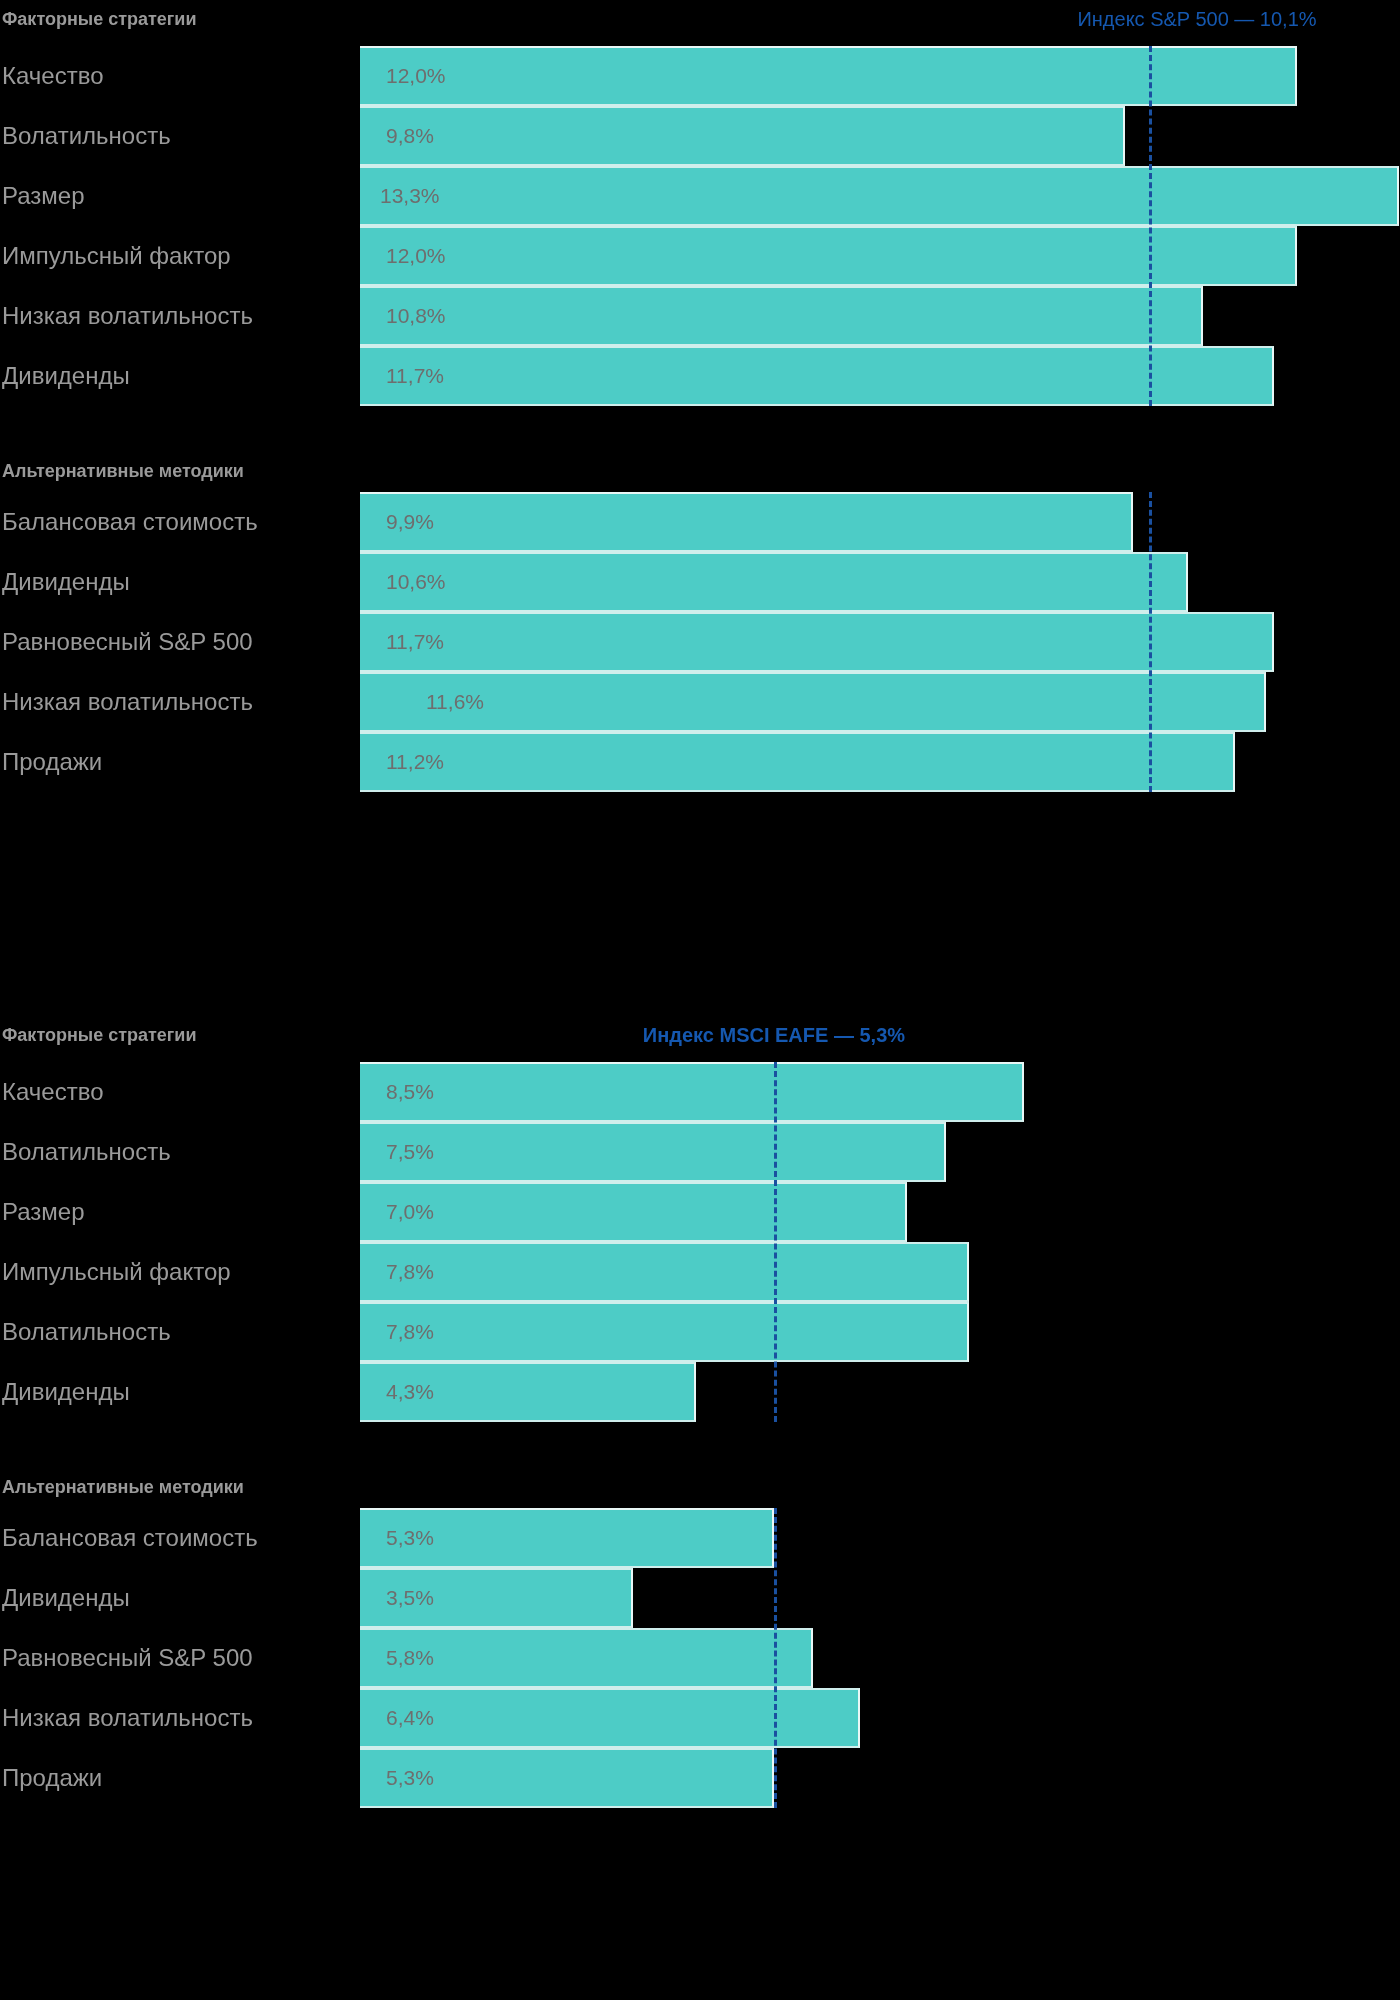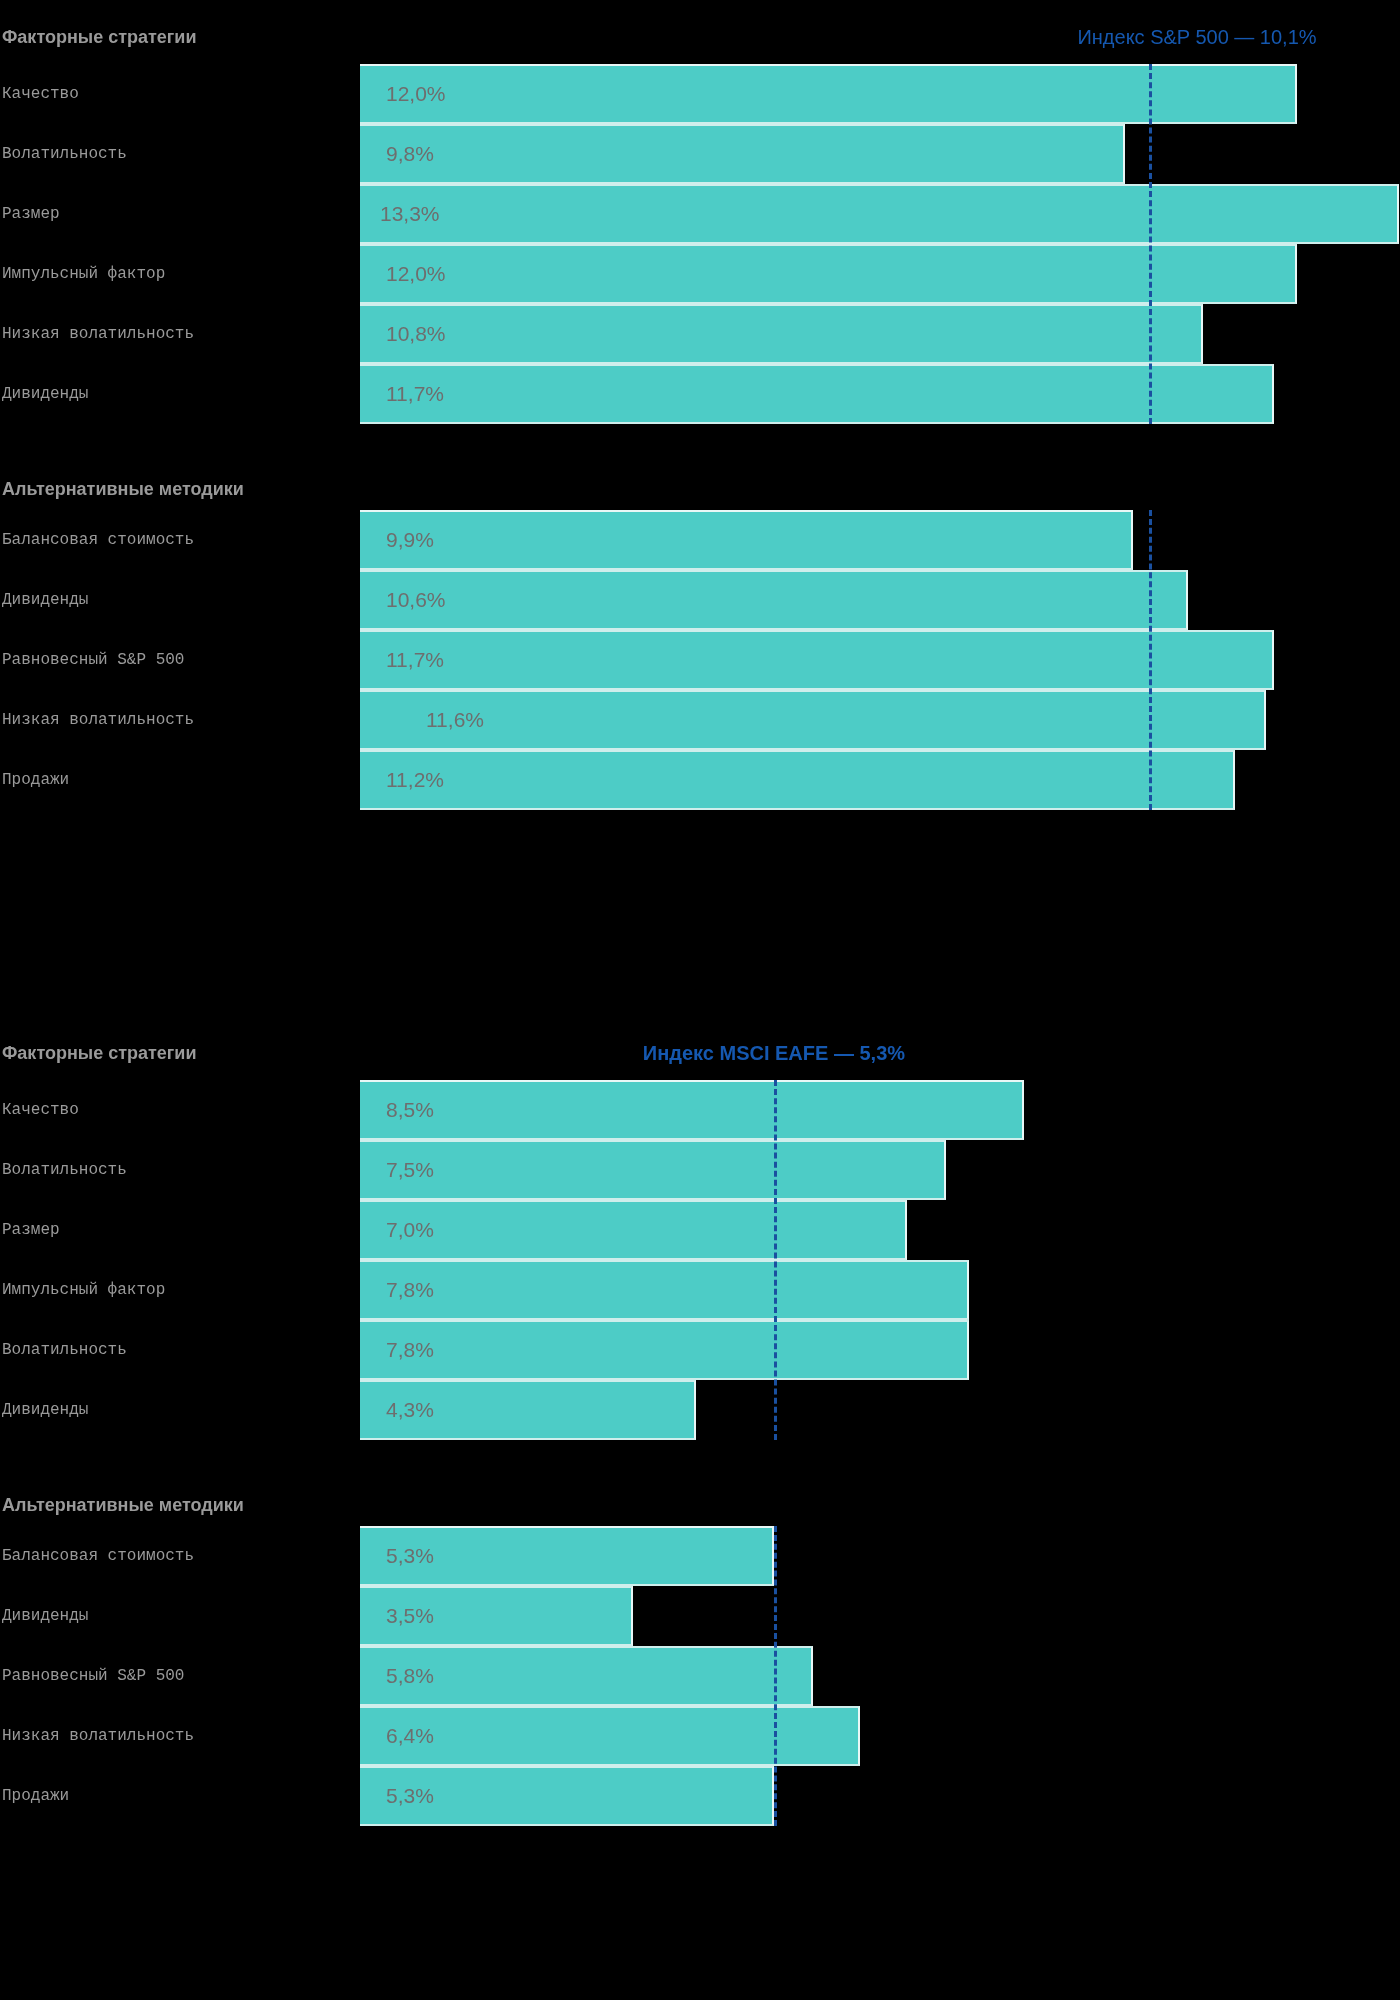--- a/index.html
+++ b/index.html
@@ -36,21 +36,20 @@
     font-weight: bold;
     line-height: 38px;
     letter-spacing: -0.2px;
     margin: 0 0 0 2px;
     width: 1340px;
   }
 
   .header-row {
     position: relative;
     height: 40px;
-    margin-top: 18px;
   }
   .group-heading {
     position: absolute;
     left: 2px;
     top: 0;
     color: #9a9a9a;
     font-size: 18px;
     font-weight: bold;
     line-height: 26px;
     white-space: nowrap;
@@ -85,23 +84,22 @@
     position: relative;
     height: 60px;
   }
   .row-label {
     position: absolute;
     left: 2px;
     top: 0;
     height: 60px;
     line-height: 60px;
     color: #9a9a9a;
-    font-size: 16px;
-    white-space: nowrap;
-    font-family: Liberation Mono, monospace;
+    font-size: 24px;
+    white-space: nowrap;
   }
   .bar {
     position: absolute;
     top: 0;
     height: 60px;
     background: #4dccc6;
     box-sizing: border-box;
     border-top: 2px solid #cfeeec;
     border-right: 2px solid #e9f7f6;
     border-bottom: 2px solid #cfeeec;

